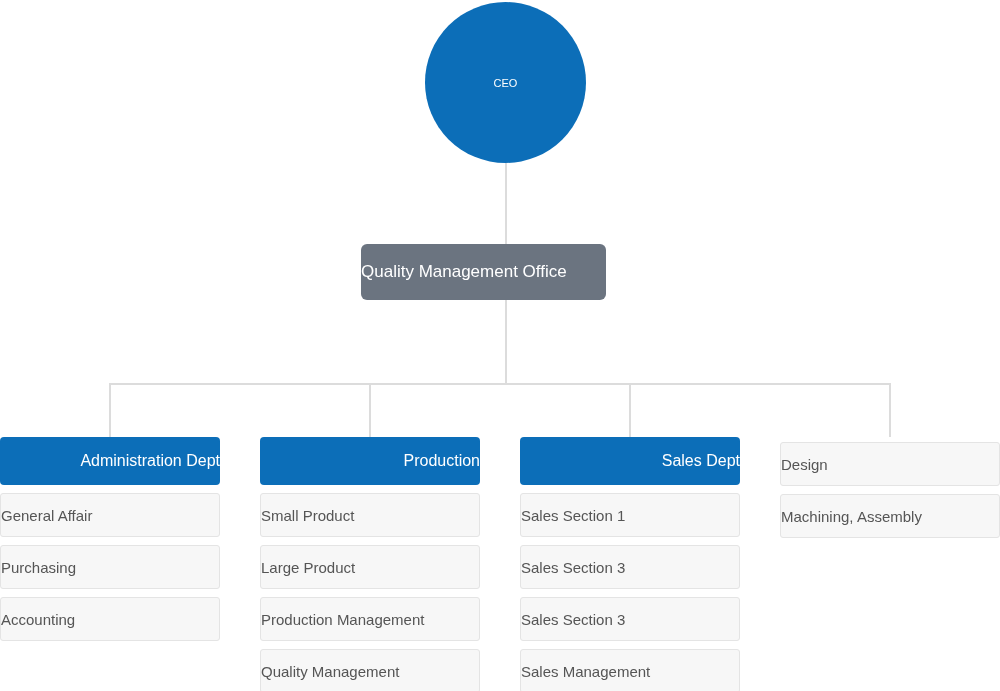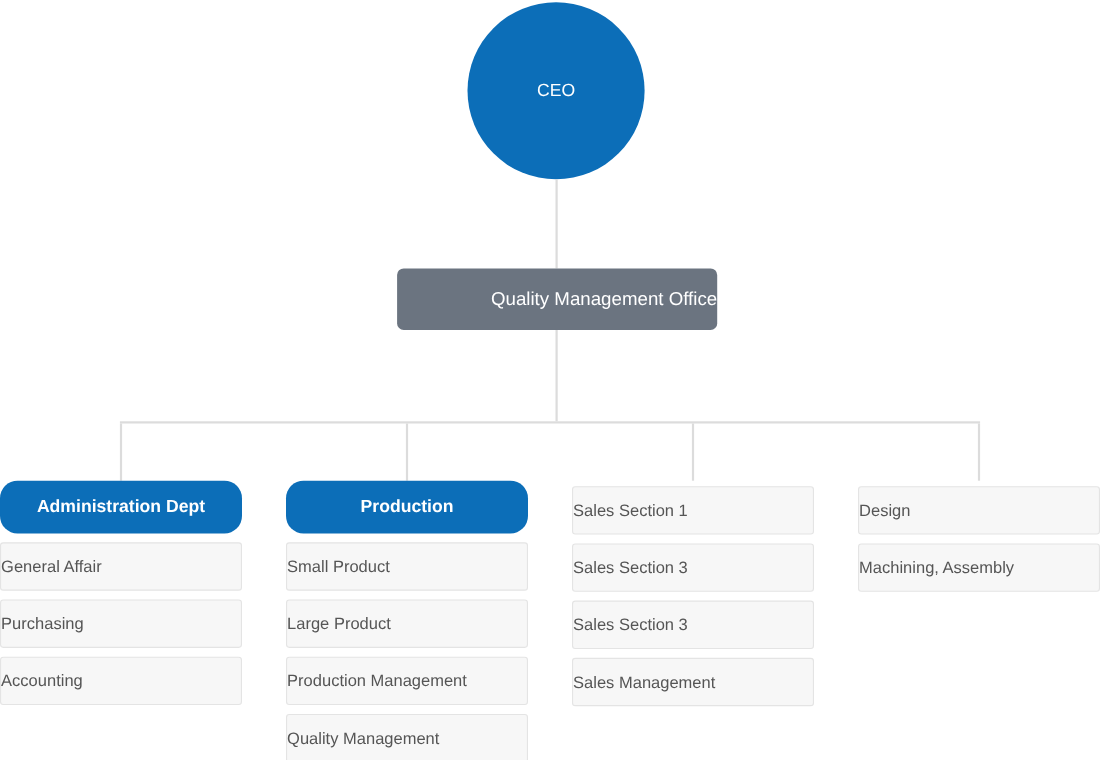--- a/index.html
+++ b/index.html
@@ -14,30 +14,30 @@
   }
   
   .ceo {
     position: absolute;
     left: 425px; top: 2px;
     width: 161px; height: 161px;
     border-radius: 50%;
     background: var(--accent);
     color: var(--node_text);
     display: flex; align-items: center; justify-content: center;
-    font-size: 16px;
+    font-size: 11px;
   }
   .qmo {
     position: absolute;
     left: 361px; top: 244px;
-    width: 291px; height: 56px;
+    width: 245px; height: 56px;
     border-radius: 6px;
     background: var(--slate);
     color: var(--node_text);
-    display: flex; align-items: center; justify-content: flex-end;
+    display: flex; align-items: center; justify-content: flex-start;
     font-size: 17px;
   }
   
   .vline, .hline { position: absolute; background: var(--line); }
   .vline { width: 2px; }
   .hline { height: 2px; }
   #line-ceo-qmo   { left: 505px; top: 163px; height: 81px; }
   #line-qmo-trunk { left: 505px; top: 300px; height: 83px; }
   #line-branch    { left: 109px; top: 383px; width: 782px; }
   .stub           { top: 385px; height: 52px; }
@@ -46,26 +46,25 @@
   #stub-2 { left: 629px; }
   #stub-3 { left: 889px; }
   
   .col { position: absolute; top: 437px; width: 220px; }
   #col-0 { left: 0; }
   #col-1 { left: 260px; }
   #col-2 { left: 520px; }
   #col-3 { left: 780px; }
   .col-header {
     height: 48px;
-    border-radius: 16px;
+    border-radius: 4px;
     background: var(--accent);
     color: var(--node_text);
-    display: flex; align-items: center; justify-content: center;
+    display: flex; align-items: center; justify-content: flex-end;
     font-size: 16px;
-    font-weight: bold;
   }
   .col-item {
     height: 44px;
     margin-top: 8px;
     background: var(--item_bg);
     border: 1px solid var(--item_border);
     border-radius: 3px;
     color: var(--item_text);
     display: flex; align-items: center; justify-content: flex-start;
     font-size: 15px;
@@ -120,20 +119,23 @@
     </div>
     <div class="col-item">
       <span>Production Management</span>
     </div>
     <div class="col-item">
       <span>Quality Management</span>
     </div>
   </div>
 
   <div class="col" id="col-2">
+    <div class="col-header">
+      <span>Sales Dept</span>
+    </div>
     <div class="col-item">
       <span>Sales Section 1</span>
     </div>
     <div class="col-item">
       <span>Sales Section 3</span>
     </div>
     <div class="col-item">
       <span>Sales Section 3</span>
     </div>
     <div class="col-item">

